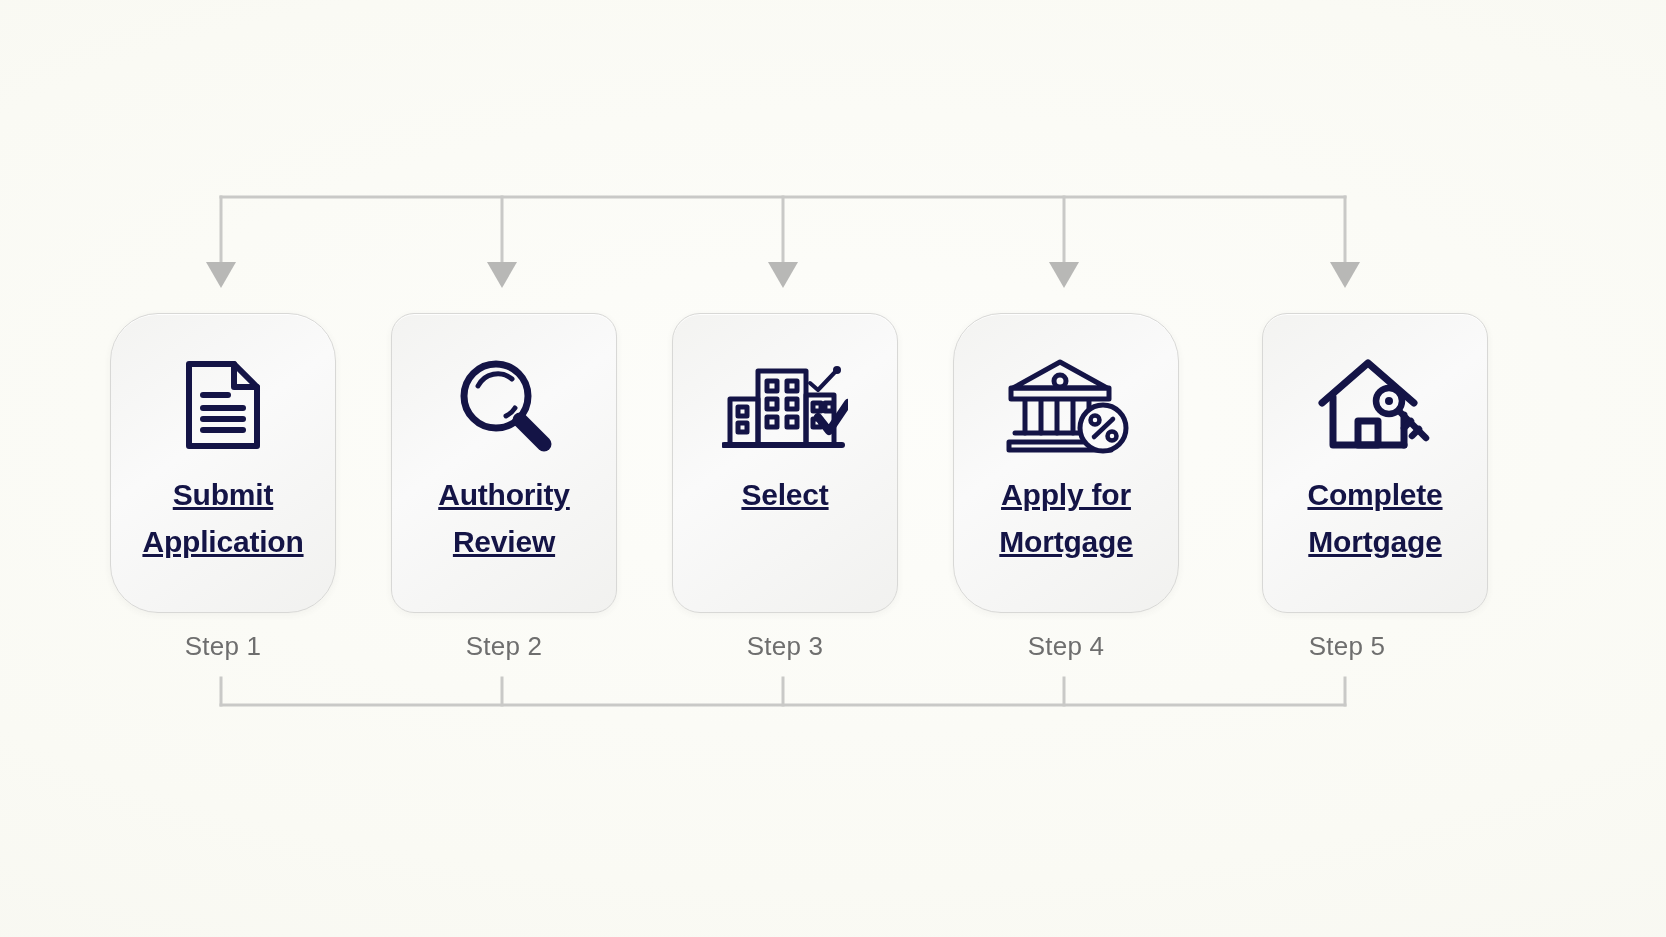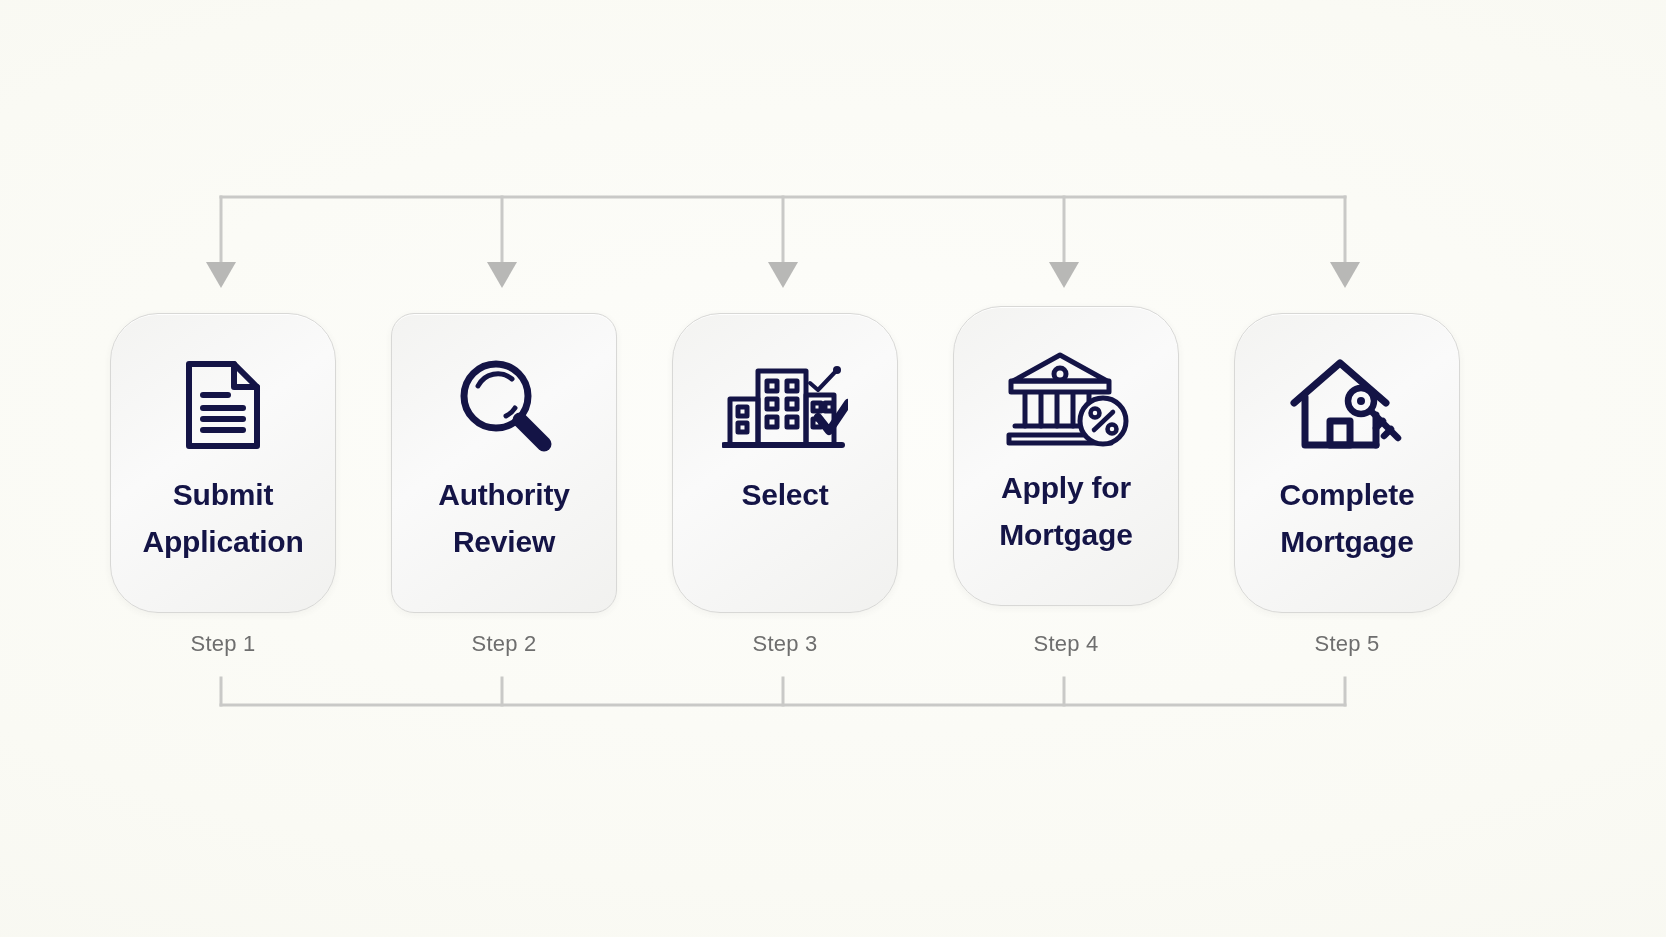--- a/index.html
+++ b/index.html
@@ -37,30 +37,31 @@
   .card-label{
     margin-top:14px;
     width:206px;
     text-align:center;
     color:#141446;
     font-weight:bold;
     font-size:30px;
     line-height:1.56;
     letter-spacing:-0.2px;
     text-shadow:0 1px 1px rgba(255,255,255,.6);
+    text-decoration:underline;
   }
   .card-label .l2{display:block;}
 
   .step-label{
     position:absolute;
     width:226px;
     text-align:center;
     top:631px;
     color:#6e6e6e;
-    font-size:22px;
+    font-size:26px;
     letter-spacing:.2px;
   }
 </style>
 </head>
 <body>
 
 <div id="page"></div>
 
 <svg id="rails" viewBox="0 0 1666 937">
   <g stroke="#c9c9c7" stroke-width="3" fill="none" stroke-linecap="square">
@@ -123,21 +124,21 @@
         <path d="M66 64 L90 88" stroke="#141446" stroke-width="15" stroke-linecap="round" fill="none"></path>
       </svg>
     </div>
     <div class="card-label">
       <span>Authority</span>
       <span class="l2">Review</span>
     </div>
   </div>
   <div class="step-label" style="left:391px;">Step 2</div>
 
-  <div class="card" style="left:672px;top:313px;">
+  <div class="card" style="left:672px;top:313px;border-radius:28px;">
     <div class="icon-wrap">
       <svg width="126" height="100" viewBox="0 0 126 100">
         <g fill="none" stroke="#141446" stroke-width="5" stroke-linejoin="round" stroke-linecap="round">
 
           <path d="M8 44 H36 V90 H8 Z"></path>
           <rect x="16" y="52" width="9" height="9"></rect>
           <rect x="16" y="68" width="9" height="9"></rect>
 
           <path d="M36 16 H84 V90 H36 Z"></path>
           <rect x="45" y="26" width="10" height="10"></rect>
@@ -160,21 +161,21 @@
 
         <path d="M96 62 L107 76 L126 48" fill="none" stroke="#141446" stroke-width="8" stroke-linecap="round" stroke-linejoin="round"></path>
       </svg>
     </div>
     <div class="card-label">
       <span>Select</span>
     </div>
   </div>
   <div class="step-label" style="left:672px;">Step 3</div>
 
-  <div class="card" style="left:953px;top:306px;">
+  <div class="card" style="left:953px;top:313px;">
     <div class="icon-wrap">
       <svg width="126" height="100" viewBox="0 0 126 100">
         <g fill="none" stroke="#141446" stroke-width="5" stroke-linejoin="round" stroke-linecap="round">
 
           <path d="M10 33 L57 7 L104 33 Z"></path>
           <circle cx="57" cy="26" r="6"></circle>
 
           <path d="M8 33 H106 V44 H8 Z"></path>
 
           <path d="M22 46 V78"></path>
@@ -195,21 +196,21 @@
         </g>
       </svg>
     </div>
     <div class="card-label">
       <span>Apply for</span>
       <span class="l2">Mortgage</span>
     </div>
   </div>
   <div class="step-label" style="left:953px;">Step 4</div>
 
-  <div class="card" style="left:1234px;top:313px;">
+  <div class="card" style="left:1262px;top:313px;border-radius:25px;">
     <div class="icon-wrap">
       <svg width="118" height="100" viewBox="0 0 118 100">
         <g fill="none" stroke="#141446" stroke-width="7" stroke-linejoin="round" stroke-linecap="round">
 
           <path d="M6 48 L52 8 L98 48"></path>
 
           <path d="M17 42 V90 H88"></path>
           <path d="M88 60 V90"></path>
 
           <path d="M42 66 H62 V90 H42 Z"></path>

